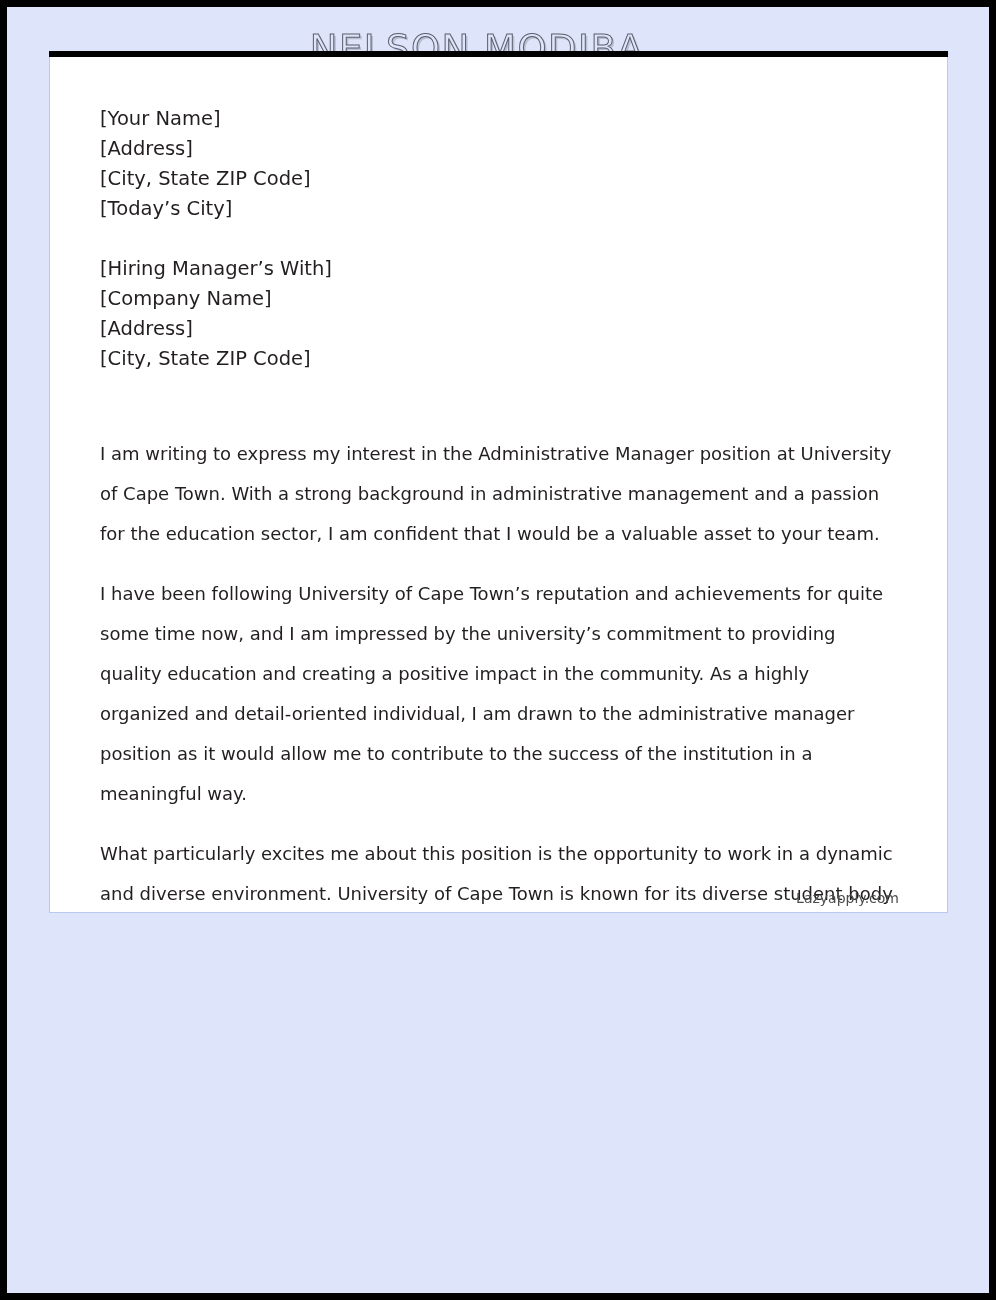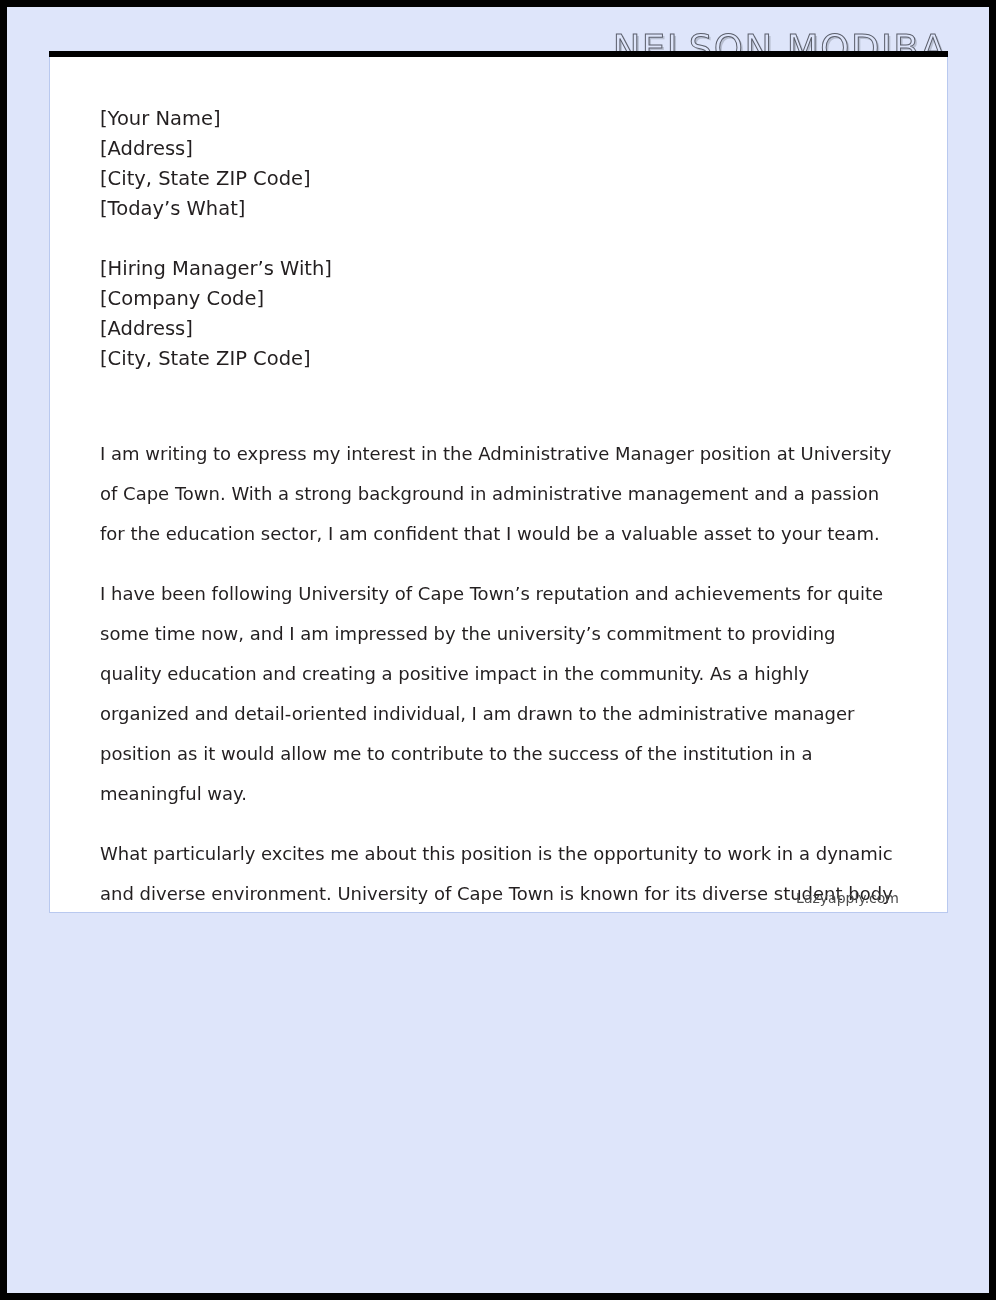--- a/index.html
+++ b/index.html
@@ -37,21 +37,21 @@
 
   
   .letterhead {
     position: absolute;
     left: 0;
     top: 0;
     width: 982px;
     height: 60px;
     display: flex;
     align-items: flex-end;
-    justify-content: flex-end;
+    justify-content: center;
     padding-right: 42px;
     box-sizing: border-box;
   }
   .candidate-name {
     font-family: "DejaVu Sans", sans-serif;
     font-size: 37px;
     line-height: 37px;
     letter-spacing: 1.5px;
     font-weight: 400;
     color: #dee5fa;
@@ -137,28 +137,28 @@
 
     <div class="sheet-rule"></div>
 
     <div class="sheet">
       <div class="sheet-inner">
 
         <div>
           <div class="letter-line">[Your Name]</div>
           <div class="letter-line">[Address]</div>
           <div class="letter-line">[City, State ZIP Code]</div>
-          <div class="letter-line">[Today’s What]</div>
+          <div class="letter-line">[Today’s City]</div>
         </div>
 
         <div class="block-gap"></div>
 
         <div>
           <div class="letter-line">[Hiring Manager’s With]</div>
-          <div class="letter-line">[Company Code]</div>
+          <div class="letter-line">[Company Name]</div>
           <div class="letter-line">[Address]</div>
           <div class="letter-line">[City, State ZIP Code]</div>
         </div>
 
         <div class="block-gap"></div>
 
 
         <div class="block-gap"></div>
 
         <p class="letter-para">I am writing to express my interest in the Administrative Manager position at University of Cape Town. With a strong background in administrative management and a passion for the education sector, I am confident that I would be a valuable asset to your team.</p>

